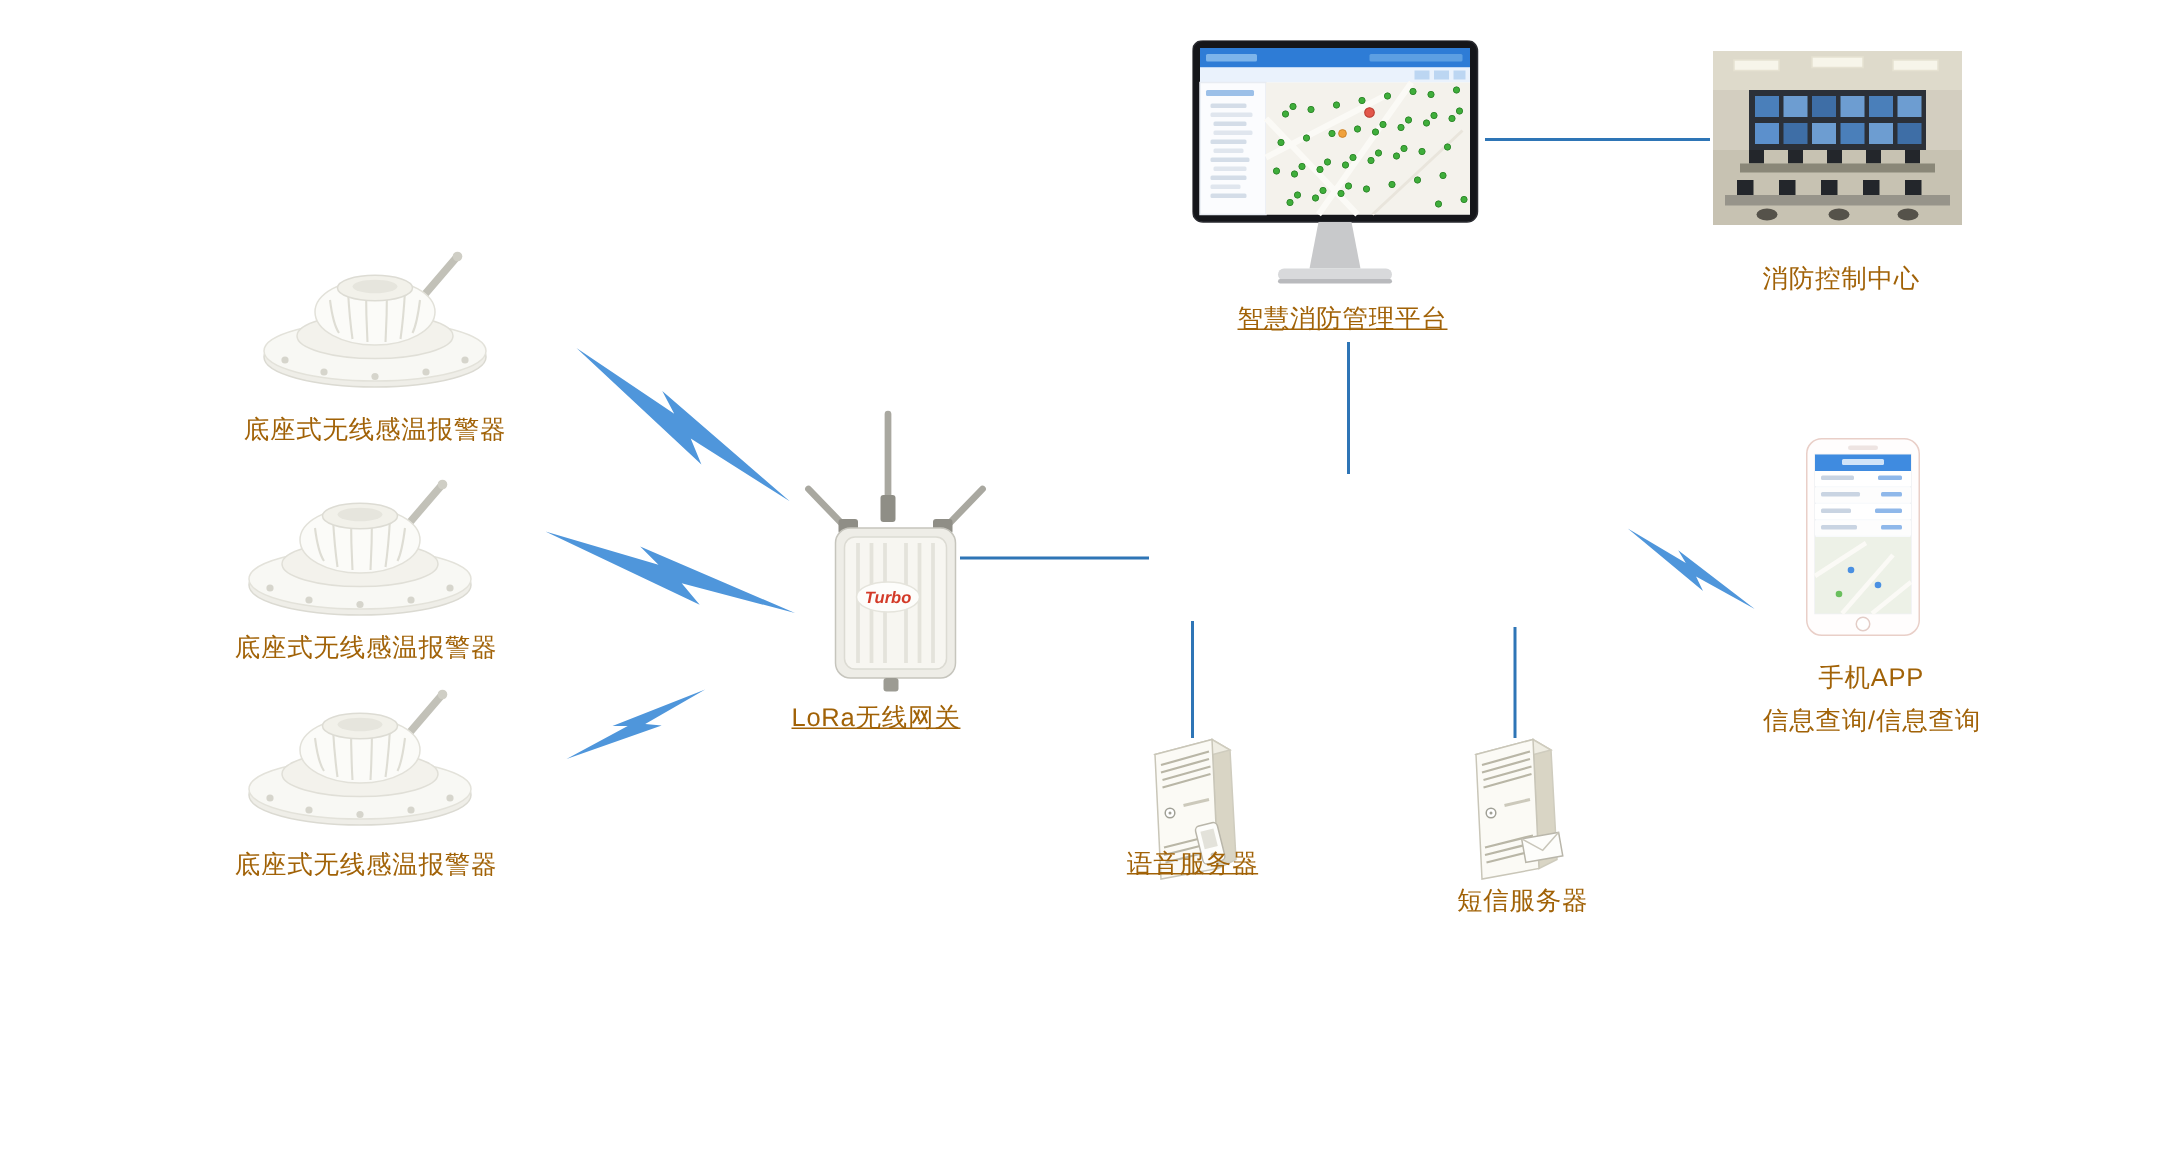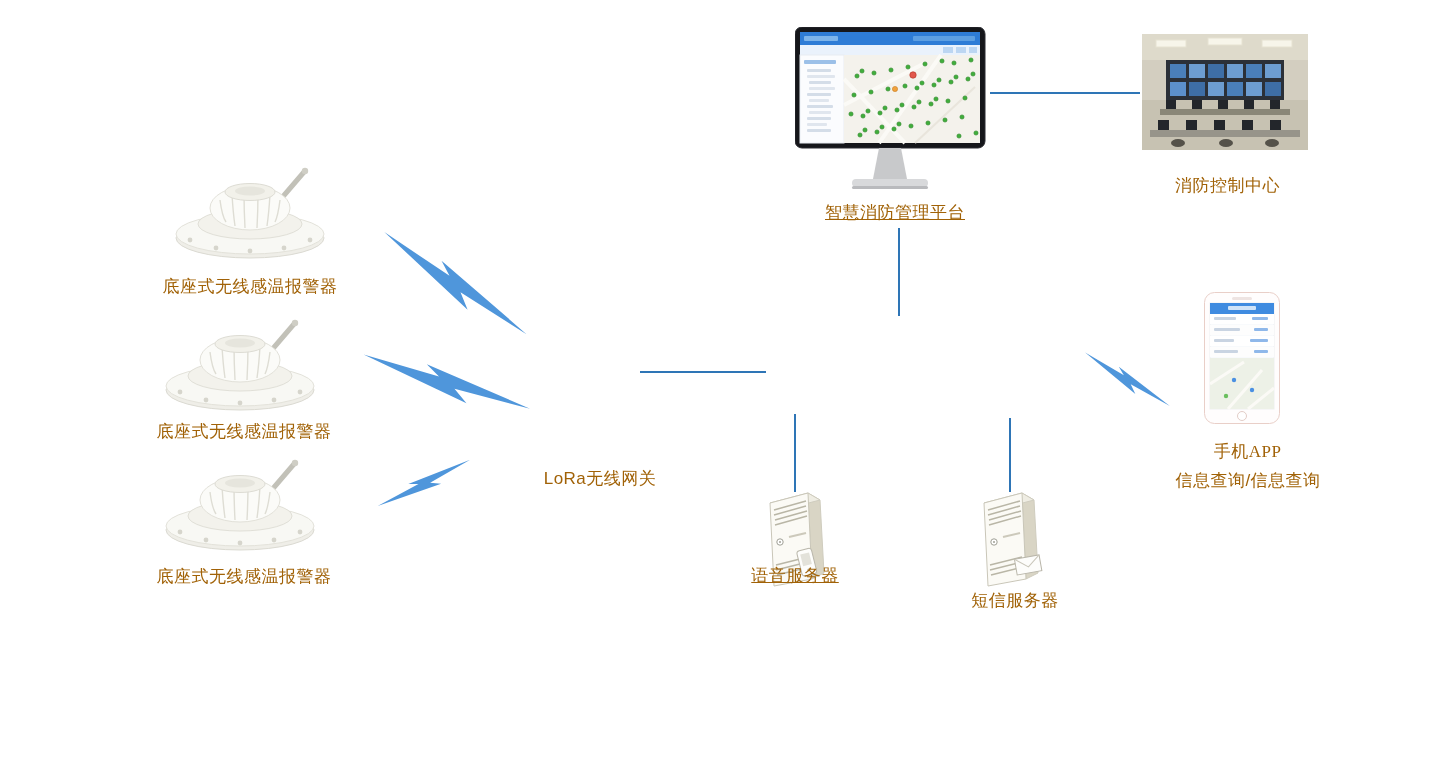--- a/index.html
+++ b/index.html
@@ -86,21 +86,37 @@
       <circle cx="142" cy="80" r="2.4" fill="#d6d5cc"></circle>
       <ellipse cx="82" cy="64" rx="52" ry="15" fill="#f3f2ec" stroke="#e0dfd7"></ellipse>
       <ellipse cx="82" cy="48" rx="40" ry="22" fill="#fbfbf8" stroke="#e2e1d9"></ellipse>
       <path d="M52,40 Q54,56 58,62 M64,34 Q65,52 67,66 M76,31 Q76,50 77,68 M90,31 Q90,50 89,68 M102,34 Q101,52 99,66 M112,40 Q110,56 107,62" stroke="#deddd4" fill="none" stroke-width="1.4"></path>
       <ellipse cx="82" cy="32" rx="25" ry="8.5" fill="#f2f1ea" stroke="#dddcd4"></ellipse>
       <ellipse cx="82" cy="31" rx="15" ry="4.5" fill="#e6e5dd"></ellipse>
     </svg>
   </div>
   <div class="lbl" style="left:134px;top:566px;width:220px;">底座式无线感温报警器</div>
 
-  <div class="lbl" style="left:510px;top:468px;width:180px;">LoRa无线网关</div>
+  <div class="node" style="left:532px;top:262px;">
+    <svg width="130" height="200" viewBox="0 0 130 200">
+      <line x1="60" y1="78" x2="60" y2="14" stroke="#a9a8a0" stroke-width="4.5" stroke-linecap="round"></line>
+      <rect x="55" y="68" width="10" height="18" rx="2" fill="#8f8e86"></rect>
+      <line x1="34" y1="92" x2="7" y2="64" stroke="#a9a8a0" stroke-width="4.5" stroke-linecap="round"></line>
+      <line x1="96" y1="92" x2="123" y2="64" stroke="#a9a8a0" stroke-width="4.5" stroke-linecap="round"></line>
+      <rect x="27" y="84" width="13" height="10" rx="2" fill="#8f8e86"></rect>
+      <rect x="90" y="84" width="13" height="10" rx="2" fill="#8f8e86"></rect>
+      <rect x="25" y="90" width="80" height="100" rx="10" fill="#eeede7" stroke="#c6c5bd"></rect>
+      <rect x="31" y="96" width="68" height="88" rx="7" fill="#f7f6f1" stroke="#dcdbd3"></rect>
+      <path d="M40,100 V180 M49,100 V180 M58,100 V180 M72,100 V180 M81,100 V180 M90,100 V180" stroke="#e4e3db" stroke-width="2.5"></path>
+      <ellipse cx="60" cy="136" rx="21" ry="10" fill="#fdfdfb" stroke="#e5e4dc"></ellipse>
+      <text x="60" y="140" text-anchor="middle" font-size="11" font-style="italic" font-weight="bold" fill="#d33a28">Turbo</text>
+      <rect x="57" y="190" width="10" height="9" rx="2" fill="#9c9b93"></rect>
+    </svg>
+  </div>
+  <div class="lbl" style="left:494px;top:468px;width:180px;text-decoration:underline;">LoRa无线网关</div>
 
 
   <div class="node" style="left:795px;top:27px;">
     <svg width="195" height="172" viewBox="0 0 195 172">
       <rect x="0" y="0" width="190" height="121" rx="7" fill="#15161a" stroke="#2a2b30"></rect>
       <rect x="5" y="5" width="180" height="111" fill="#ffffff"></rect>
       <rect x="5" y="5" width="180" height="13" fill="#2e7cd6"></rect>
       <rect x="9" y="9" width="34" height="5" rx="1" fill="#7db4ea"></rect>
       <rect x="118" y="9" width="62" height="5" rx="1" fill="#5d9fe2"></rect>
       <rect x="5" y="18" width="180" height="10" fill="#eaf2fc"></rect>
@@ -240,21 +256,21 @@
       <rect x="10" y="58" width="24" height="3" rx="1" fill="#c9d4e2"></rect>
         <rect x="50" y="58" width="14" height="3" rx="1" fill="#8fb8ea"></rect>
       <rect x="6" y="66" width="64" height="51" fill="#edf1e7"></rect>
       <path d="M6,92 L40,70 M24,117 L58,78 M44,117 L70,96" stroke="#fbfaf6" stroke-width="3" fill="none"></path>
       <circle cx="30" cy="88" r="2.2" fill="#4a90e2"></circle>
       <circle cx="48" cy="98" r="2.2" fill="#4a90e2"></circle>
       <circle cx="22" cy="104" r="2.2" fill="#6abf5e"></circle>
       <circle cx="38" cy="124" r="4.5" fill="#ffffff" stroke="#e3cdc7"></circle>
     </svg>
   </div>
-  <div class="lbl" style="left:1160px;top:441px;width:175px;font-family:Liberation Serif, serif;">手机APP</div>
+  <div class="lbl" style="left:1160px;top:441px;width:175px;">手机APP</div>
   <div class="lbl" style="left:1148px;top:470px;width:200px;">信息查询/信息查询</div>
 
   <div class="node" style="left:756px;top:487px;">
     <svg width="78" height="102" viewBox="0 0 78 102">
       <polygon points="52,6 64,13 68,86 56,92" fill="#d9d5c5" stroke="#cfccbe"></polygon>
       <polygon points="14,16 52,6 64,13 26,23" fill="#efede3" stroke="#cfccbe"></polygon>
       <polygon points="14,16 52,6 56,92 18,99" fill="#fbfaf5" stroke="#c9c6b8"></polygon>
       <path d="M18,23 L50,14 M18,28 L50,19 M19,33 L51,24 M19,38 L51,29" stroke="#b9b6a6" stroke-width="1.5" fill="none"></path>
       <path d="M20,78 L52,70 M20,83 L52,75 M21,88 L53,80" stroke="#b9b6a6" stroke-width="1.5" fill="none"></path>
       <circle cx="24" cy="55" r="3.2" fill="#ffffff" stroke="#a0a096"></circle>

